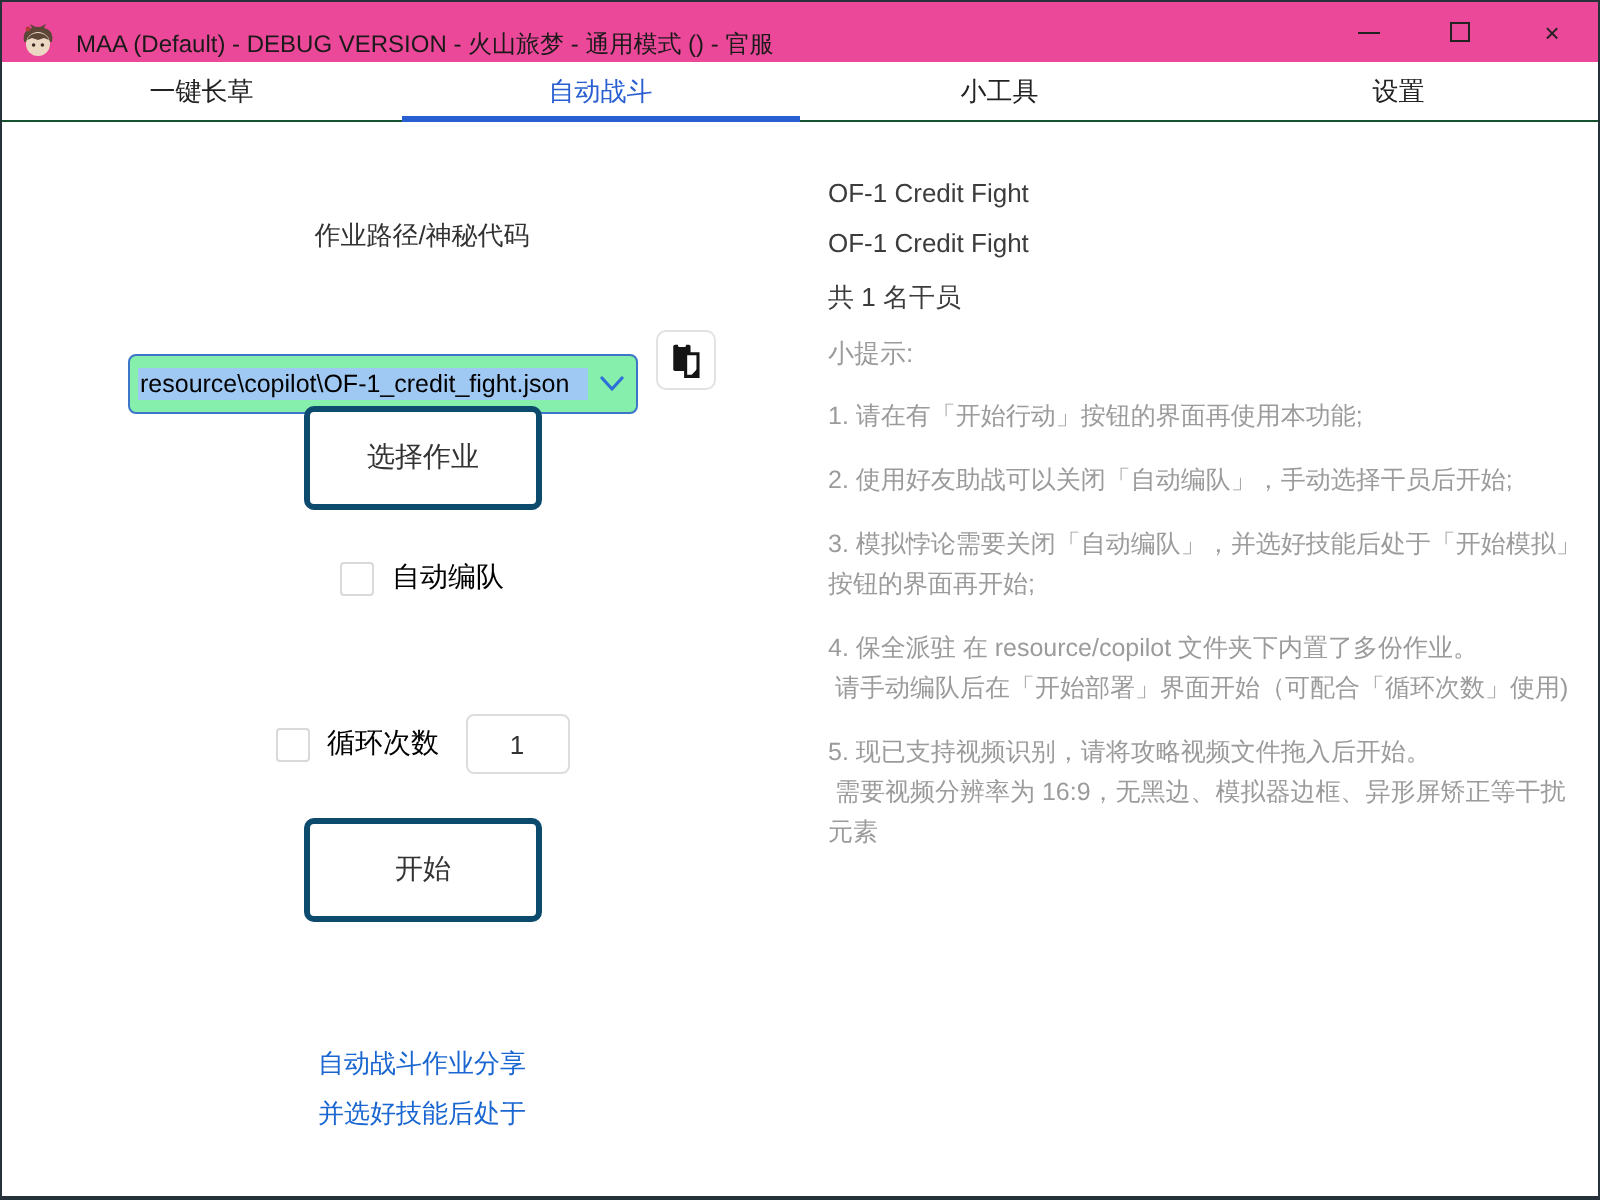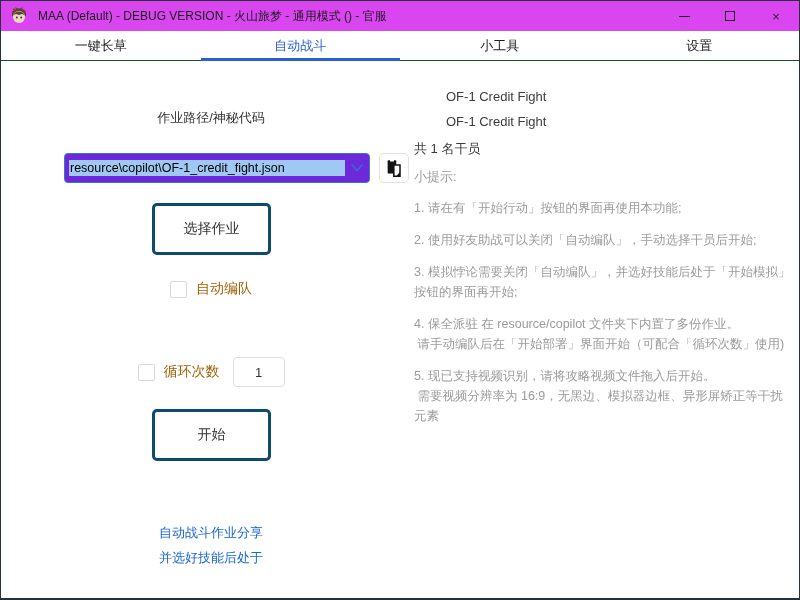--- a/index.html
+++ b/index.html
@@ -11,22 +11,22 @@
     width: 800px; height: 600px;
     background: #ffffff;
     border: 1px solid #26323a;
     border-bottom-width: 2px;
     overflow: hidden;
   }
 
   
   .titlebar {
     height: 30px;
-    display: flex; align-items: center;
-    background: #d946ef;
+    display: flex; align-items: flex-end;
+    background: #ec4899;
   }
   .app-icon { width: 20px; height: 20px; margin-left: 8px; flex: 0 0 auto; }
   .title-text {
     margin-left: 9px;
     font-size: 12px; color: #1a1a1a;
     white-space: nowrap;
   }
   .titlebar-spacer { flex: 1; }
   .win-btn {
     width: 46px; height: 30px;
@@ -59,25 +59,26 @@
 
   .left-panel { position: absolute; left: 10px; top: 0; width: 400px; height: 100%; }
 
   .path-label {
     position: absolute; top: 48px; left: 0; width: 400px;
     text-align: center; font-size: 13px; color: #333;
   }
 
   .combo-row { position: absolute; top: 92px; left: 53px; display: flex; align-items: center; }
   .combobox {
-    width: 306px; height: 30px;
+    width: 255px; height: 30px;
     border: 1.5px solid #3d76c9; border-radius: 4px;
-    background: #6d28d9;
+    background: #86efac;
     display: flex; align-items: center;
     padding: 0 6px 0 4px;
+    margin-top: 24px;
   }
   .combo-value {
     flex: 1;
     font-size: 12.5px; color: #000;
     background: #9fc9f3;
     white-space: nowrap; overflow: hidden;
     padding: 1px 1px;
   }
   .combo-chevron { flex: 0 0 auto; margin-left: 6px; display: flex; align-items: center; }
   .copy-button {
@@ -102,41 +103,41 @@
     display: flex; align-items: center; justify-content: center;
   }
   .row-formation { top: 219px; }
   .row-loop { top: 296px; }
   .checkbox {
     width: 17px; height: 17px;
     border: 1px solid #d9d9d9; border-radius: 2px;
     background: #fff; display: inline-block; cursor: pointer;
     flex: 0 0 auto;
   }
-  .check-label { margin-left: 9px; font-size: 14px; color: #a16207; }
+  .check-label { margin-left: 9px; font-size: 14px; color: #000000; }
   .loop-input {
     width: 52px; height: 30px; margin-left: 13px;
     border: 1px solid #ddd; border-radius: 4px;
     text-align: center; font-size: 13px; color: #333;
     font-family: inherit; outline: none;
   }
 
   .link-row {
     position: absolute; left: 0; width: 400px; text-align: center; margin-top: 28px;
   }
   .link { font-size: 13px; color: #1a66d1; cursor: pointer; text-decoration: none; }
   .link1 { top: 434px; }
   .link2 { top: 459px; }
 
   
   .right-panel {
     position: absolute; left: 413px; top: 0; width: 378px; height: 100%;
     padding-top: 27px;
   }
-  .rp-title, .rp-subtitle { font-size: 13px; color: #3c3c3c; line-height: 18px; margin-left: 32px; }
+  .rp-title, .rp-subtitle { font-size: 13px; color: #3c3c3c; line-height: 18px; }
   .rp-subtitle { margin-top: 7px; }
   .rp-operators {
     margin-top: 25px;
     font-size: 13px; color: #5a5a5a; line-height: 21px;
   }
   .rp-count { margin-top: 9px; font-size: 13px; color: #3c3c3c; line-height: 18px; }
   .rp-tips-header { margin-top: 10px; font-size: 13px; color: #9b9b9b; line-height: 18px; }
   .rp-tip {
     margin-top: 12px;
     font-size: 12.5px; color: #9b9b9b; line-height: 20px;

